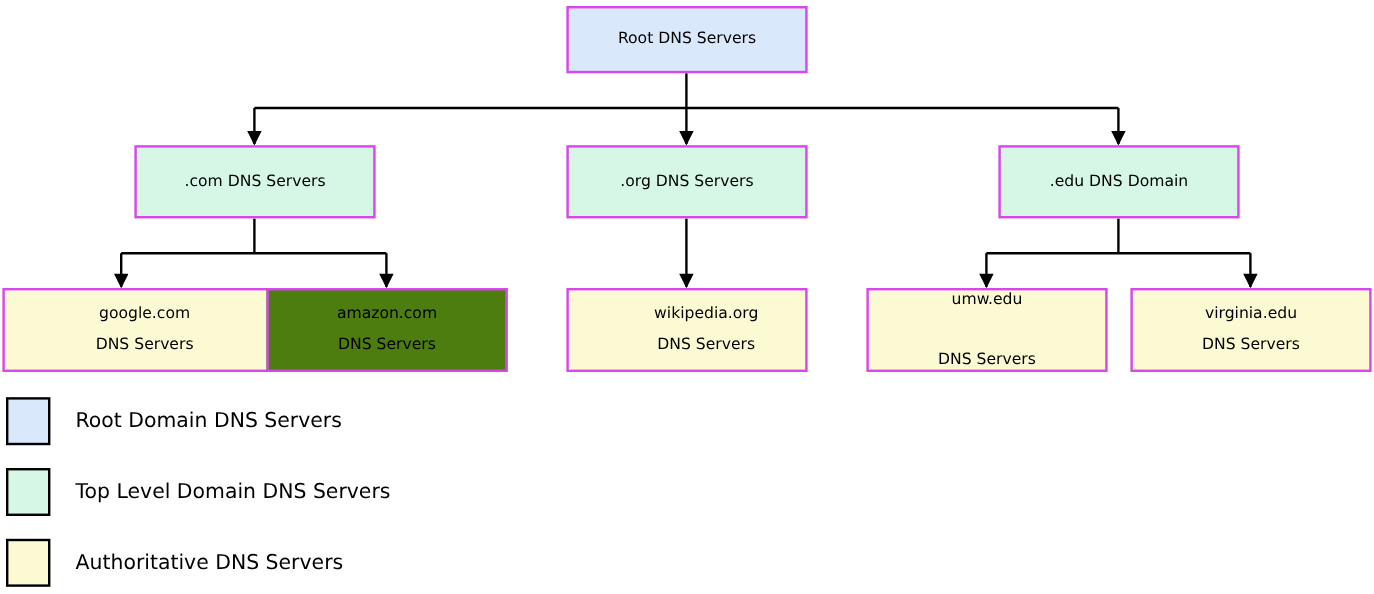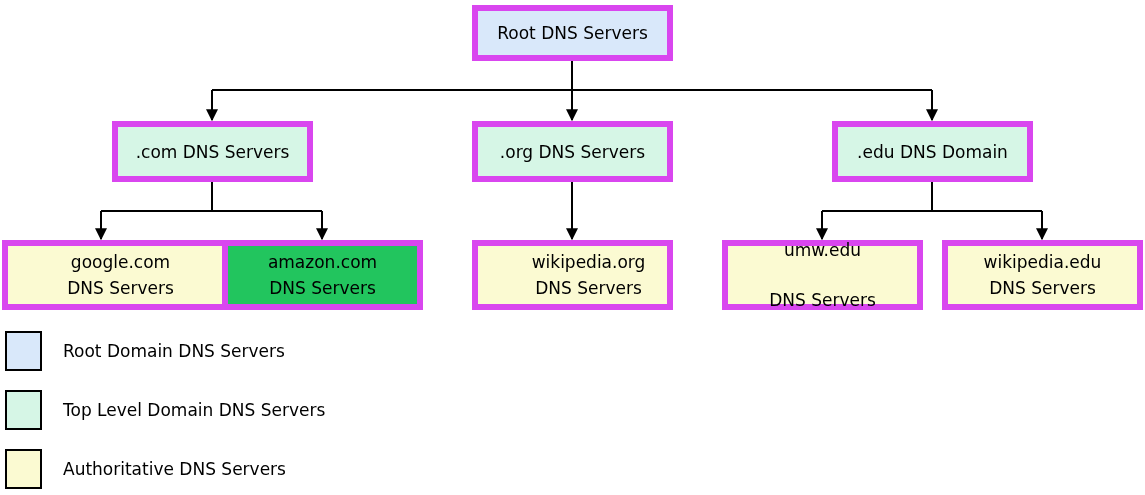--- a/index.html
+++ b/index.html
@@ -13,27 +13,27 @@
     overflow: hidden;
   }
   svg.connectors {
     position: absolute;
     left: 0; top: 0;
     width: 1145px; height: 495px;
   }
   .node {
     position: absolute;
     box-sizing: border-box;
-    border: 6px solid #d946ef;
+    border: 2px solid #d946ef;
     display: flex;
     flex-direction: column;
     align-items: center;
     justify-content: center;
     text-align: center;
-    font-size: 17px;
+    font-size: 13px;
     line-height: 26px;
     background: #ffffff;
   }
   .n-root      { left: 472px; top: 5px;   width: 201px; height: 56px; }
   .n-com       { left: 112px; top: 121px; width: 201px; height: 61px; }
   .n-org       { left: 472px; top: 121px; width: 201px; height: 61px; }
   .n-edu       { left: 832px; top: 121px; width: 201px; height: 61px; }
   .n-google    { left: 2px;   top: 240px; width: 237px; height: 70px; }
   .n-amazon    { left: 222px; top: 240px; width: 201px; height: 70px; }
   .n-wikipedia { left: 472px; top: 240px; width: 201px; height: 70px; }
@@ -102,34 +102,34 @@
     <span>.org DNS Servers</span>
   </div>
   <div class="node n-edu" style="background-color: rgb(214, 246, 230);">
     <span>.edu DNS Domain</span>
   </div>
 
   <div class="node n-google" style="background-color: rgb(251, 250, 210);">
     <span>google.com</span>
     <span>DNS Servers</span>
   </div>
-  <div class="node n-amazon" style="background-color: #22c55e;">
+  <div class="node n-amazon" style="background-color: #4d7c0f;">
     <span>amazon.com</span>
     <span>DNS Servers</span>
   </div>
   <div class="node n-wikipedia" style="background-color: rgb(251, 250, 210); padding-left: 32px;">
     <span>wikipedia.org</span>
     <span>DNS Servers</span>
   </div>
   <div class="node n-umw" style="background-color: rgb(251, 250, 210);">
     <span>umw.edu</span>
     <span>DNS Servers</span>
   </div>
   <div class="node n-virginia" style="background-color: rgb(251, 250, 210);">
-    <span>wikipedia.edu</span>
+    <span>virginia.edu</span>
     <span>DNS Servers</span>
   </div>
 
   <div class="legend-item li-0">
     <span class="swatch" style="background-color: rgb(217, 232, 250);"></span>
     <span class="legend-label">Root Domain DNS Servers</span>
   </div>
   <div class="legend-item li-1">
     <span class="swatch" style="background-color: rgb(214, 246, 230);"></span>
     <span class="legend-label">Top Level Domain DNS Servers</span>

